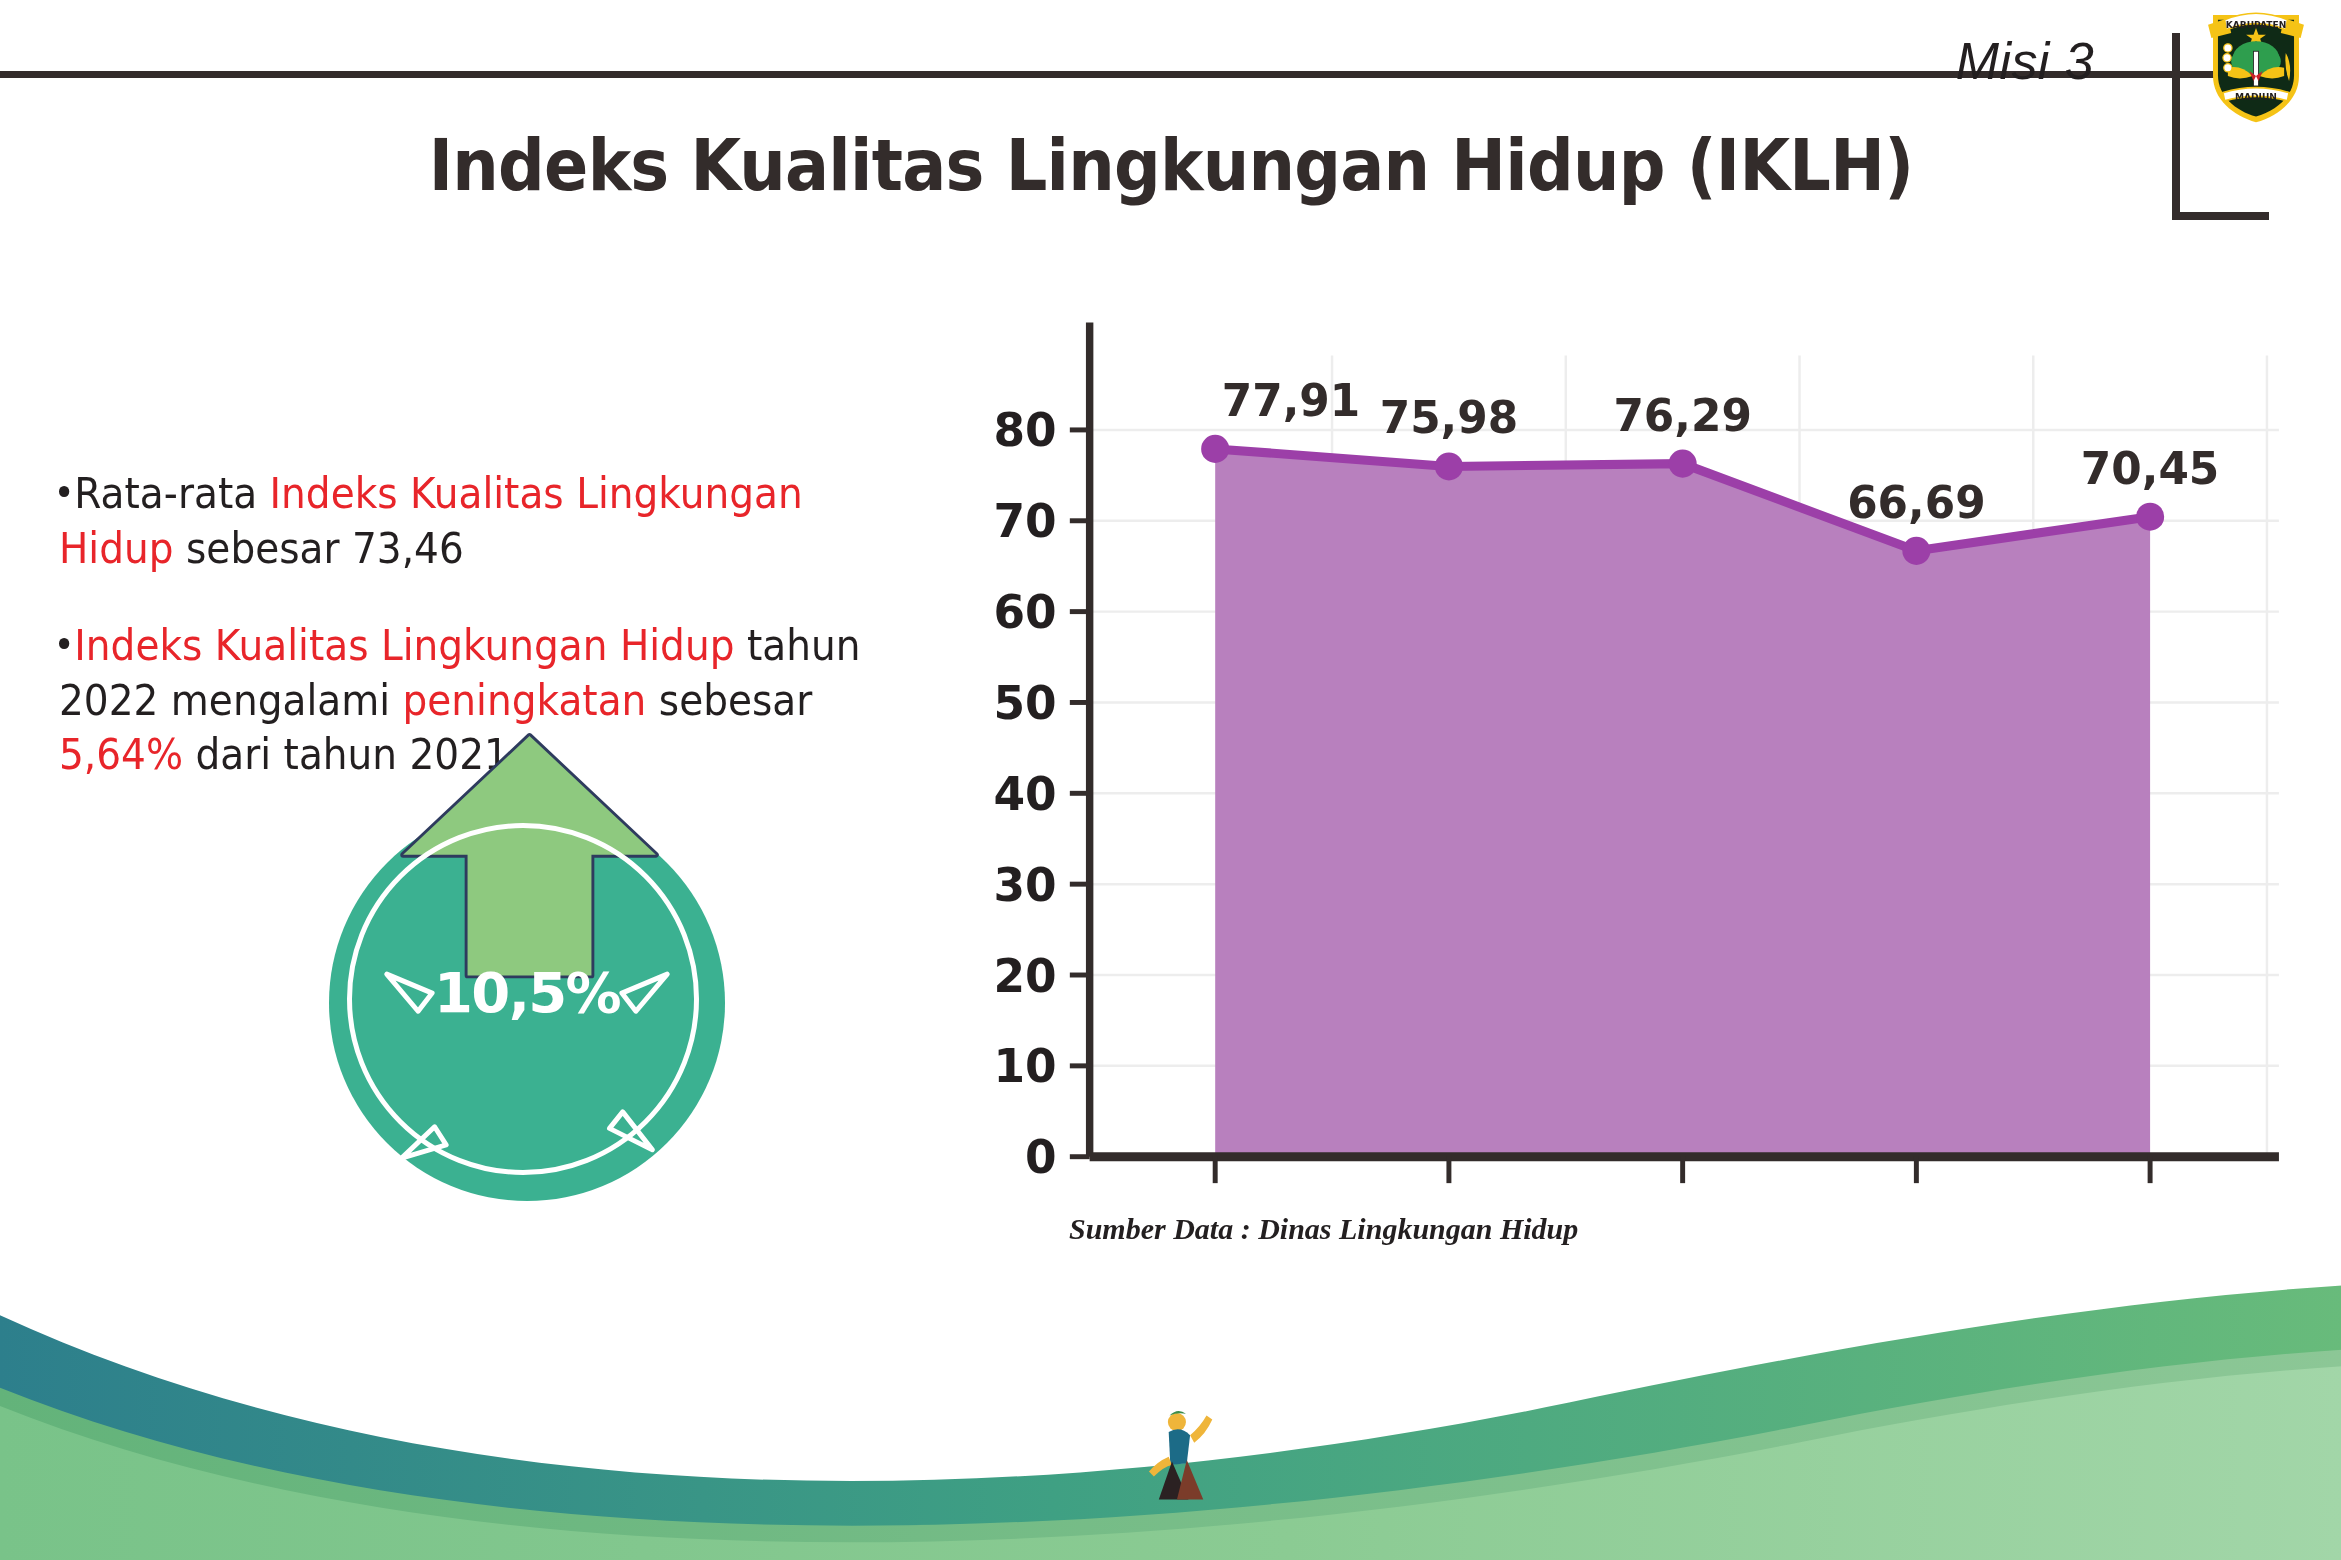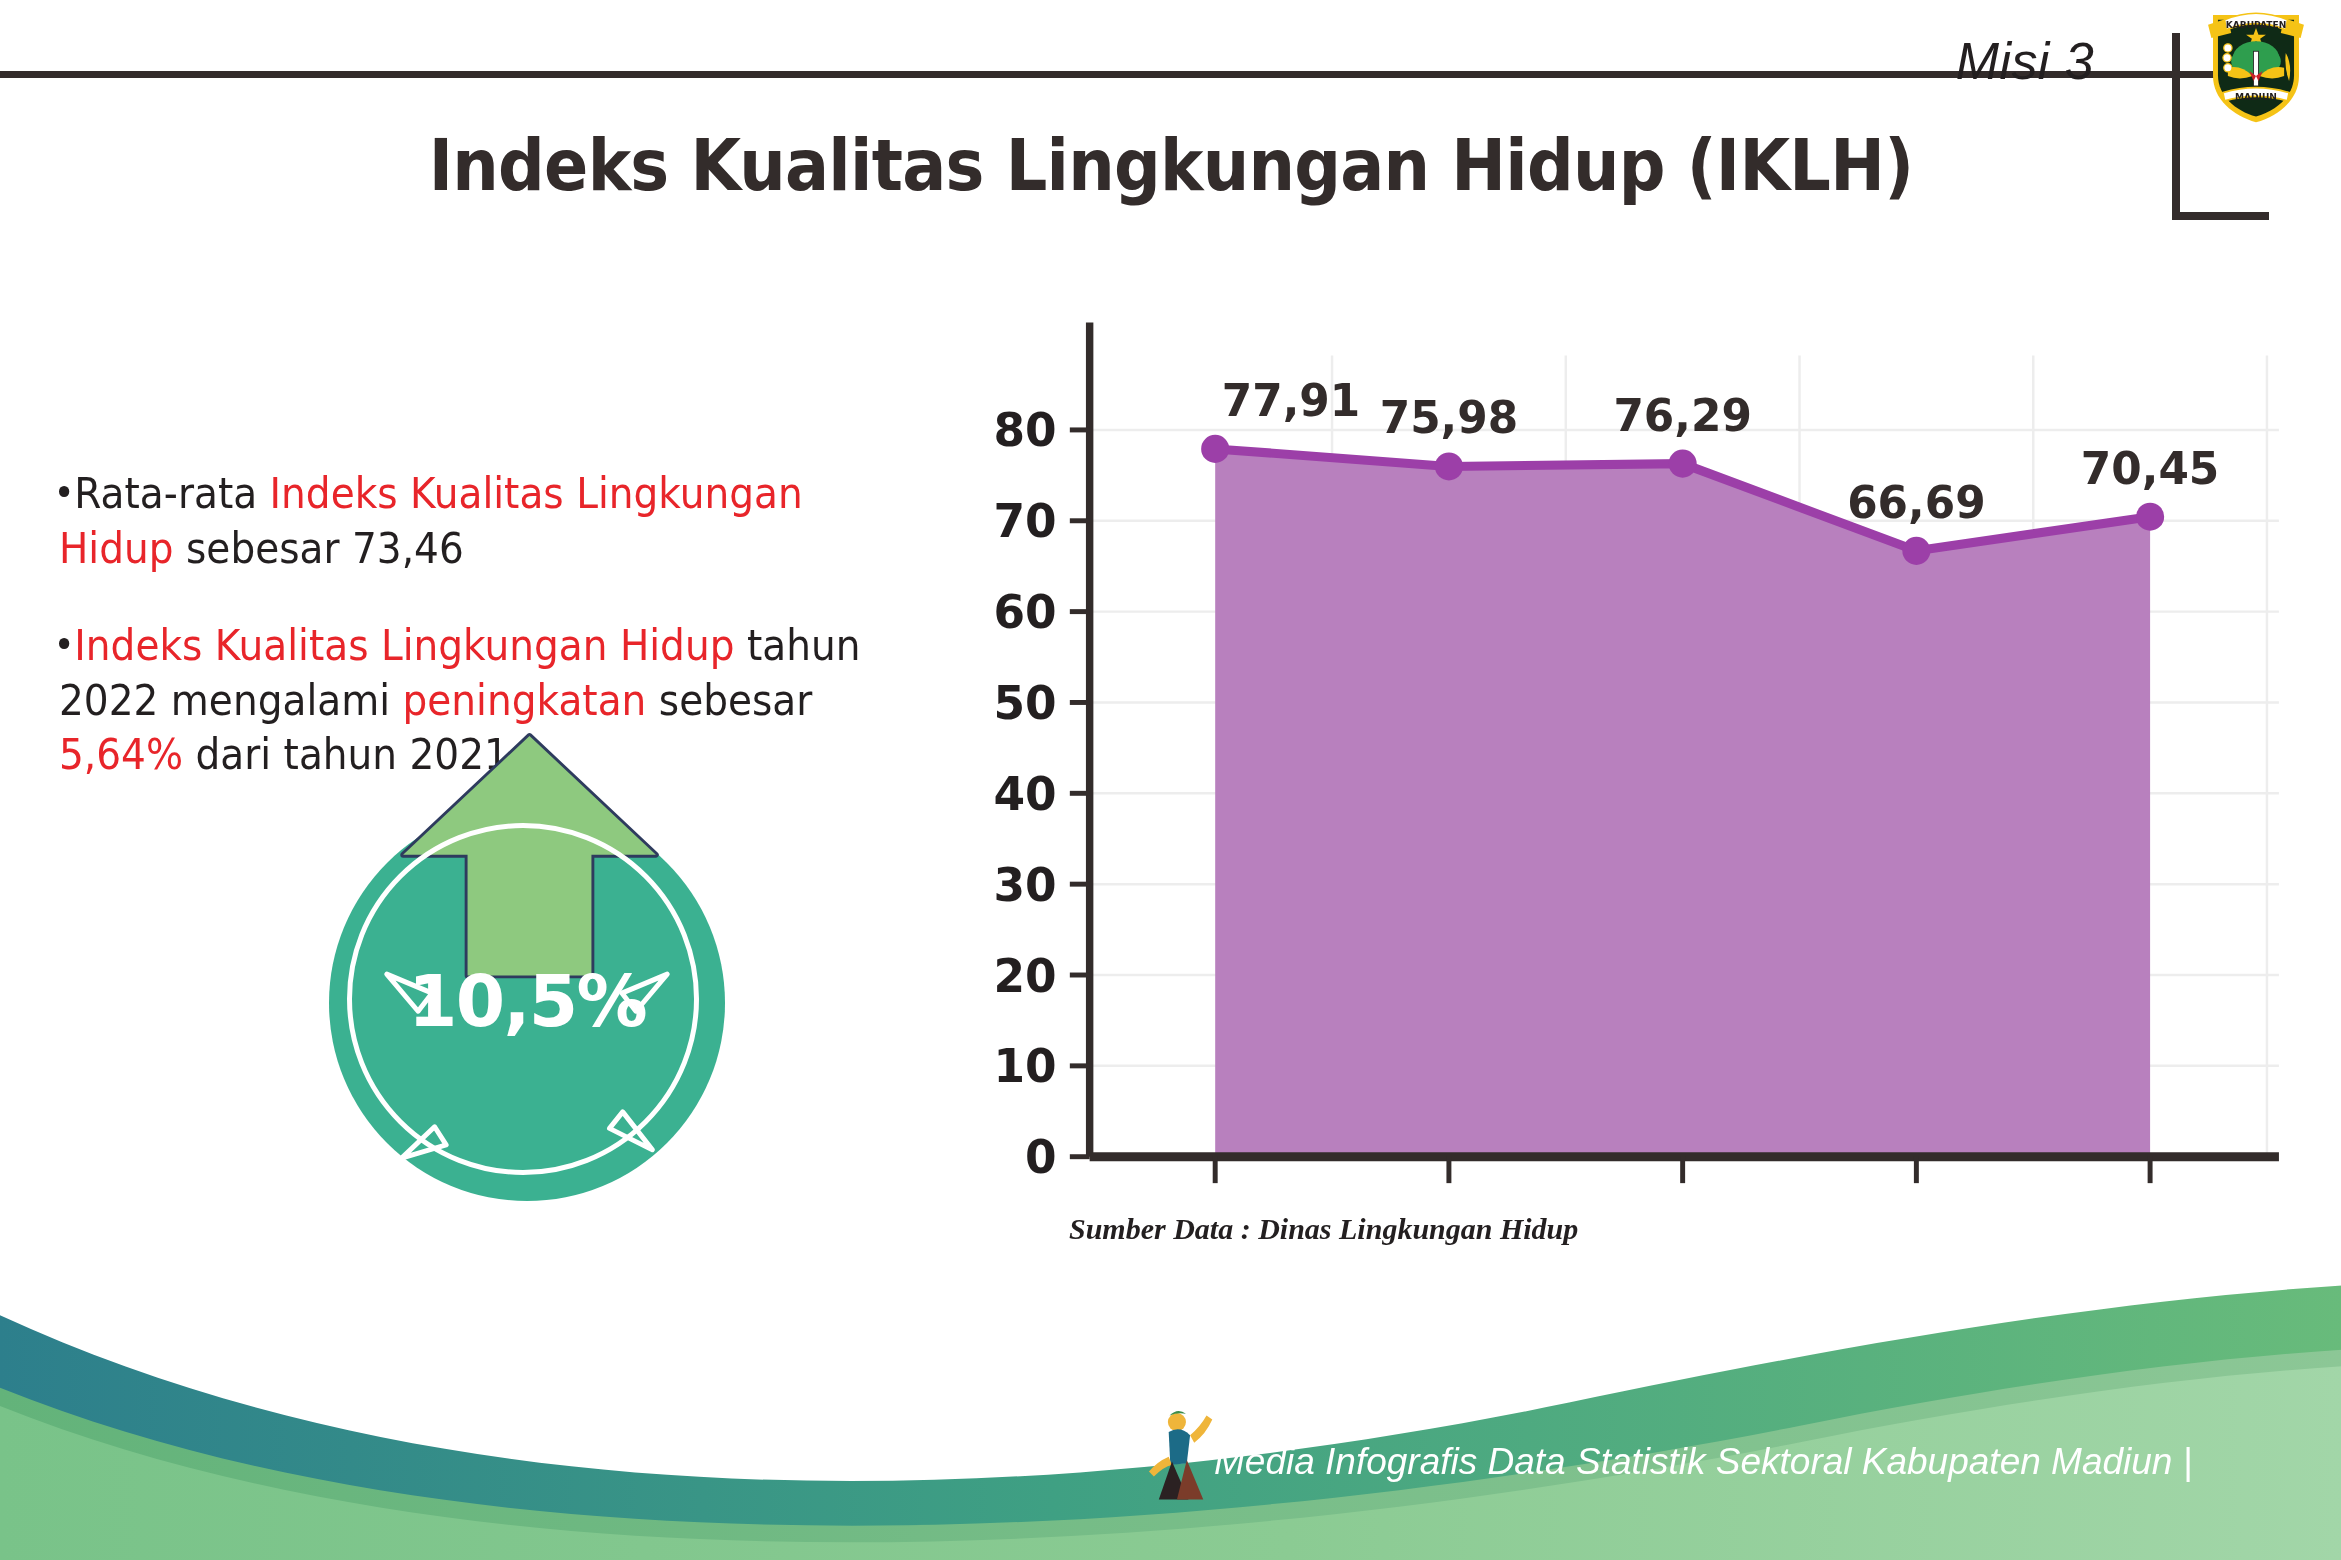--- a/index.html
+++ b/index.html
@@ -79,21 +79,21 @@
   #badge .ring{
     position:absolute;left:18px;top:18px;width:352px;height:352px;border-radius:50%;
     border:5.8px solid #ffffff;box-sizing:border-box;
   }
   #badge .arrow{
     position:absolute;left:64px;top:-74px;width:273px;height:256px;
   }
   #badge .pct{
     position:absolute;left:0;right:0;top:155px;
     text-align:center;color:#ffffff;
-    font-size:71px;font-weight:bold;
+    font-size:56px;font-weight:bold;
     font-family:"DejaVu Sans", sans-serif;
     letter-spacing:-1.7px;
   }
   #badge .tri{position:absolute;}
 
   
   #chart{
     position:absolute;left:974px;top:273px;width:1338px;height:925px;
   }
   #chart svg{display:block;}
@@ -285,15 +285,14 @@
     <svg viewBox="0 0 96 116" width="79" height="96">
       <circle cx="40" cy="18" r="11" fill="#efb53a"></circle>
       <path d="M31 10 q10 -10 20 -2 q-10 -2 -20 2z" fill="#3c8c4a"></path>
       <path d="M30 30 q14 -8 26 4 l-4 34 l-20 2 z" fill="#1c6b87"></path>
       <path d="M56 34 q12 -10 20 -24 l7 5 q-8 18 -22 28z" fill="#efb53a"></path>
       <path d="M30 60 q-14 6 -24 18 l6 6 q12 -12 22 -14z" fill="#efb53a"></path>
       <path d="M34 66 L18 112 H54 Z" fill="#2b2122"></path>
       <path d="M52 64 L40 112 H72 Z" fill="#7b3c2a"></path>
     </svg>
   </div>
-  <div id="footer-text">Media Infografis Data Statistik Sektoral Kabupaten Madiun |</div>
 </div>
 
 
 </body></html>

